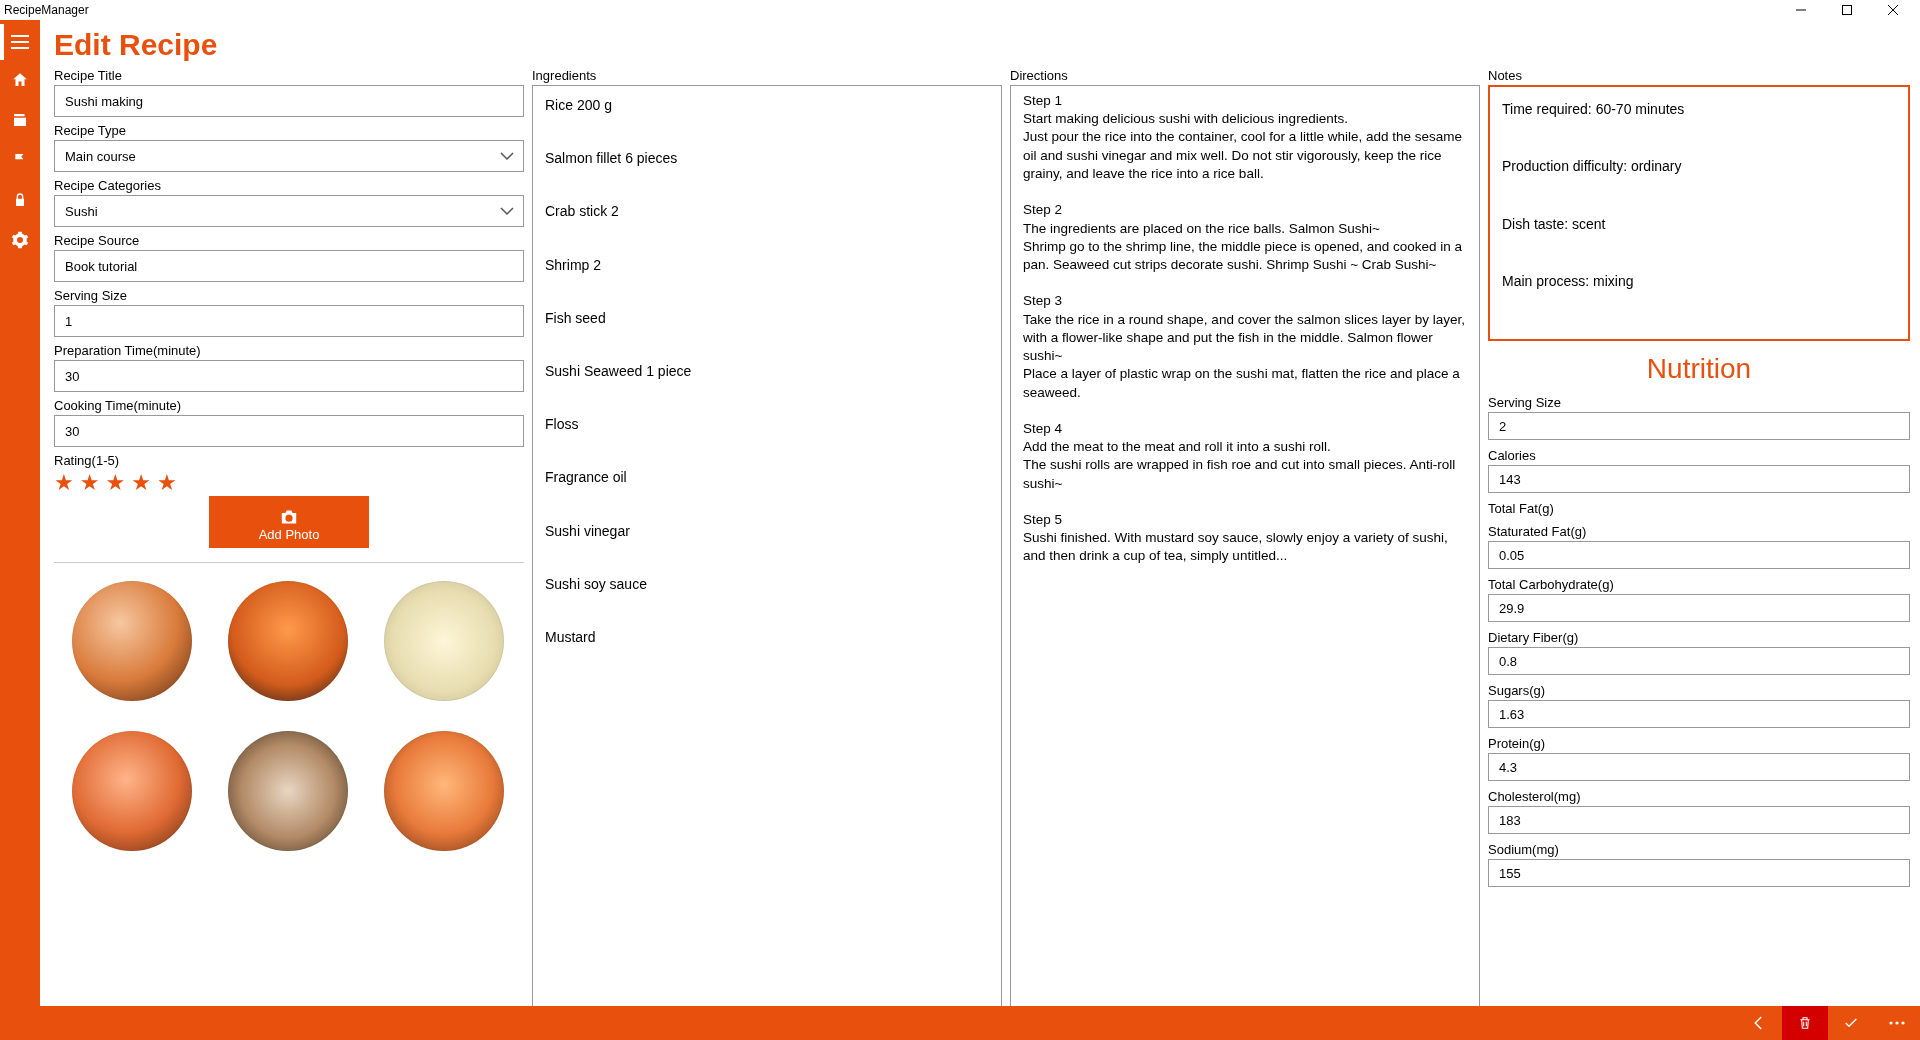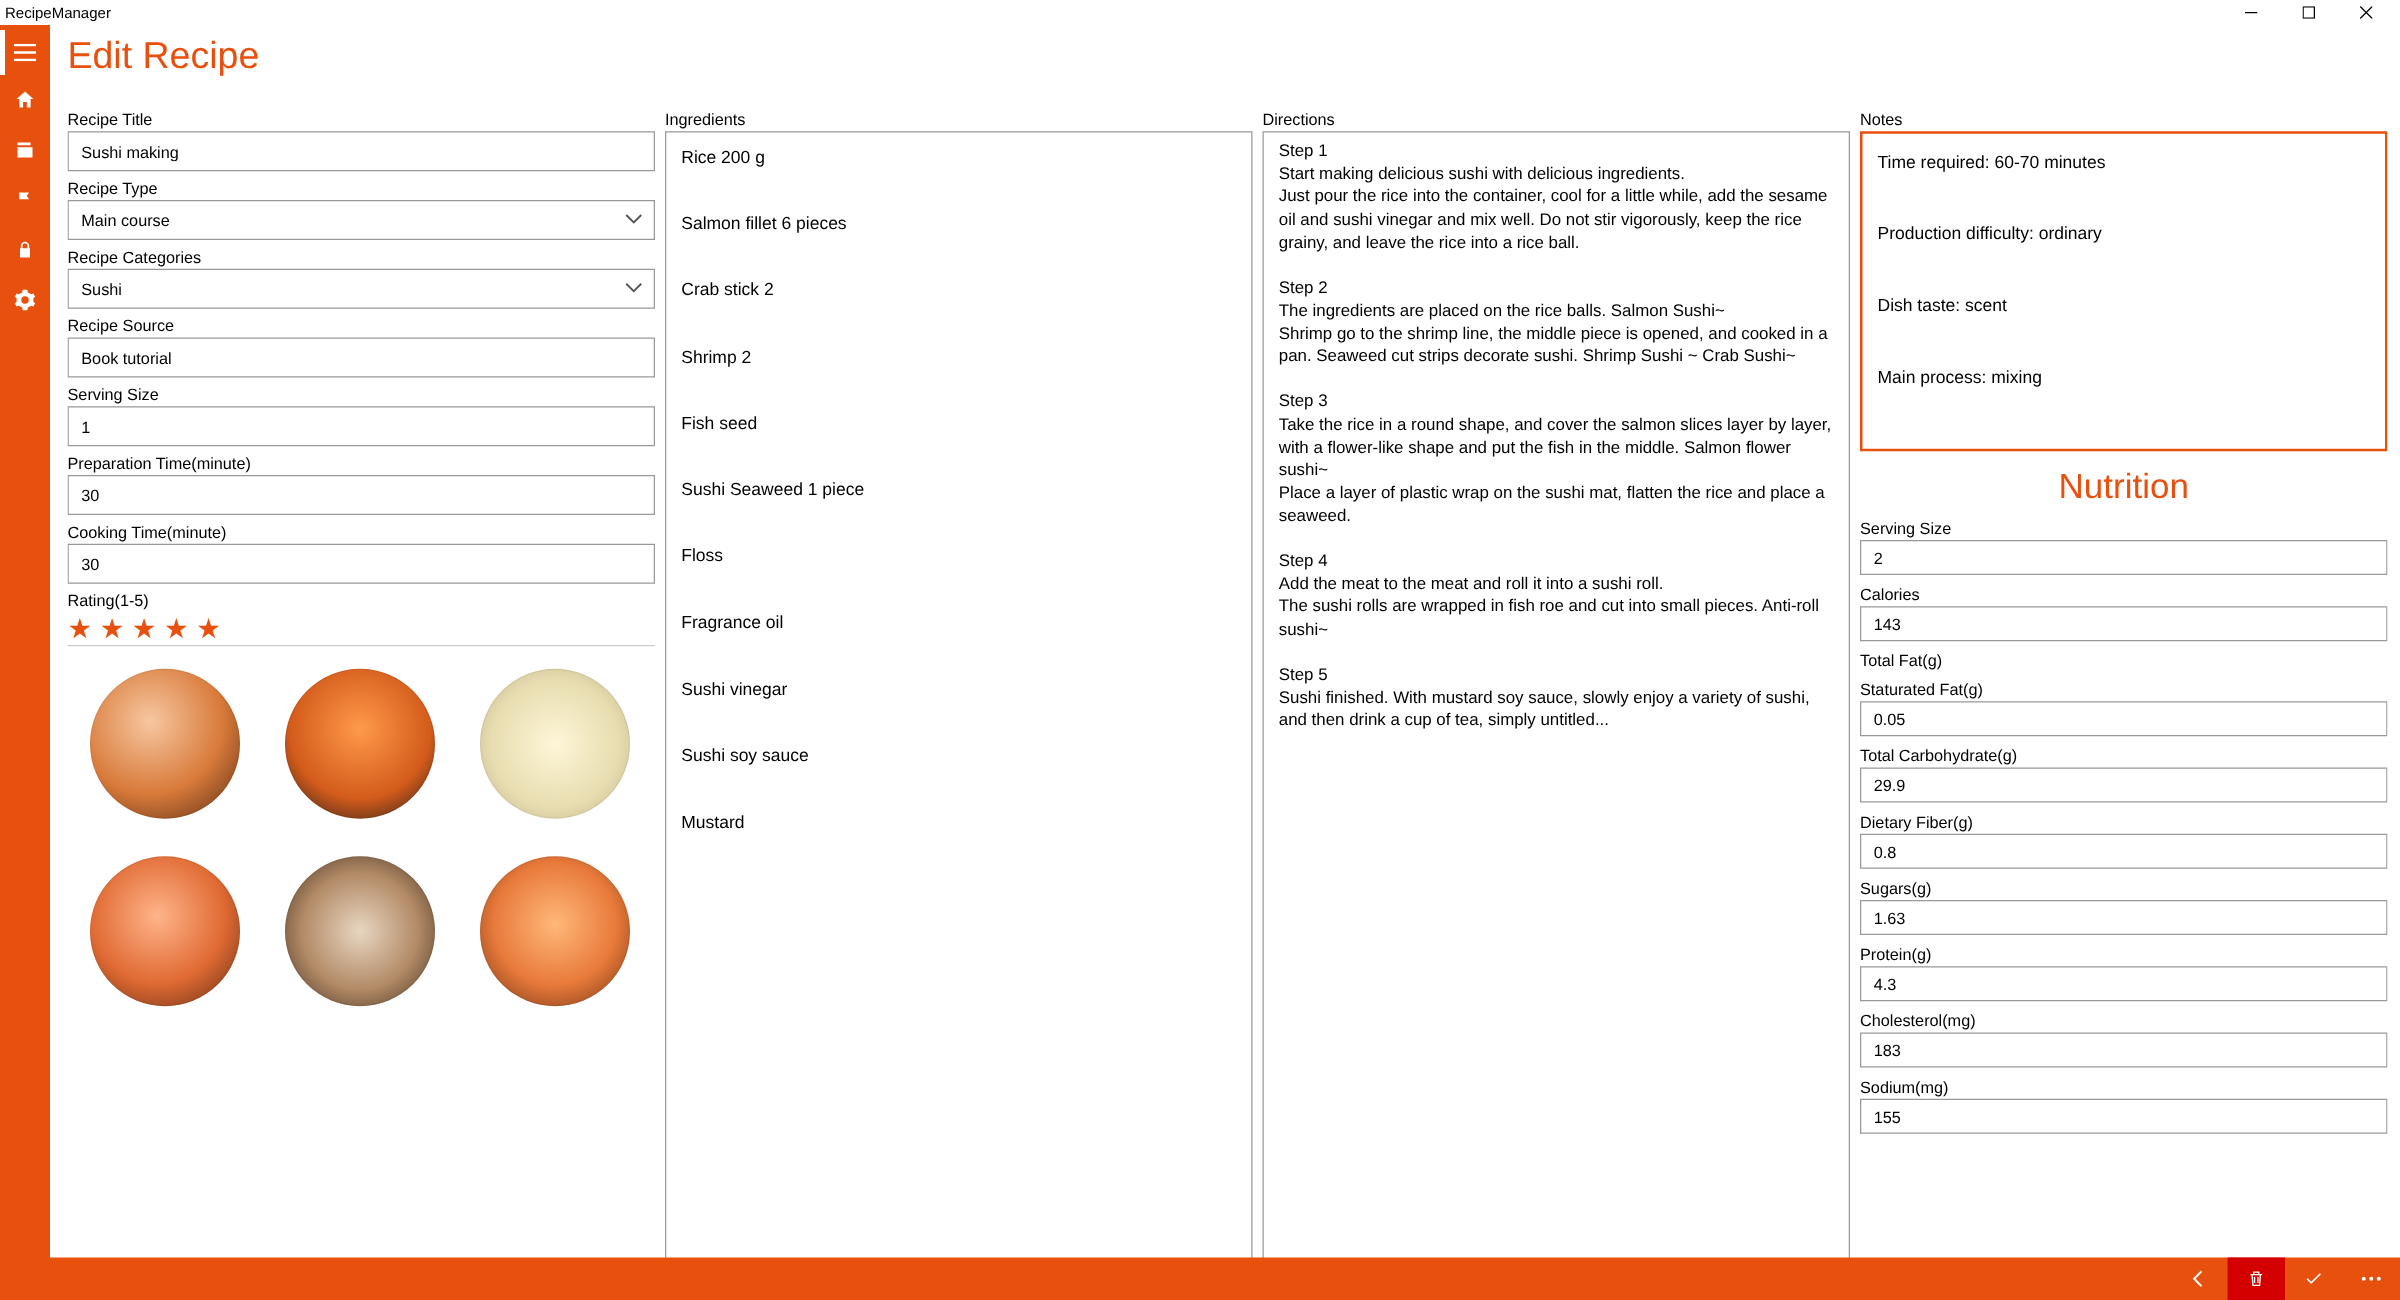--- a/index.html
+++ b/index.html
@@ -15,21 +15,21 @@
 
 
 .rail { width: 40px; background: #e8500e; display: flex; flex-direction: column; align-items: center; padding-top: 4px; }
 .rail .hamburger { width: 40px; height: 36px; background: #e8500e; display: flex; align-items: center; justify-content: center; cursor: pointer; position: relative;}
 .rail .hamburger::before { content:""; position:absolute; left:0; top:0; bottom:0; width:4px; background:#fff; }
 .rail .icon-slot { width: 40px; height: 40px; display: flex; align-items: center; justify-content: center; cursor: pointer; color:#fff; }
 .rail svg { fill: #fff; }
 
 
 .content { flex: 1; background: #fff; padding: 8px 10px 0 14px; position: relative; display:flex; flex-direction:column; }
-.page-title { color: #e8500e; font-size: 30px; font-weight: 400; margin-bottom: 20px; }
+.page-title { color: #e8500e; font-size: 30px; font-weight: 700; margin-bottom: 0; }
 
 .columns { flex:1; display: flex; gap: 8px; overflow:hidden; }
 .col1 { width: 470px; }
 .col-mid { width: 470px; }
 .col-dir { width: 470px; }
 .col-right { flex:1; }
 
 .section-label { font-size: 13px; color: #000; margin-top: 6px; margin-bottom: 2px; }
 .text-input { width: 100%; height: 32px; border: 1px solid #999; padding: 0 10px; font-size: 13px; color:#000; background:#fff; }
 
@@ -167,20 +167,26 @@
 
         <div class="section-label">Rating(1-5)</div>
         <div class="stars">
           <span>★</span>
           <span>★</span>
           <span>★</span>
           <span>★</span>
           <span>★</span>
         </div>
 
+        <button class="add-photo">
+          <svg width="20" height="16" viewBox="0 0 24 20">
+              <path d="M9 2l-1.5 3H3v13h18V5h-4.5L15 2zM12 7a4.5 4.5 0 110 9 4.5 4.5 0 010-9z"></path>
+            </svg>
+          <span>Add Photo</span>
+        </button>
         <hr class="hr">
         <div class="photo-grid">
           <div class="photo p1"></div>
           <div class="photo p2"></div>
           <div class="photo p3"></div>
           <div class="photo p4"></div>
           <div class="photo p5"></div>
           <div class="photo p6"></div>
         </div>
       </div>

